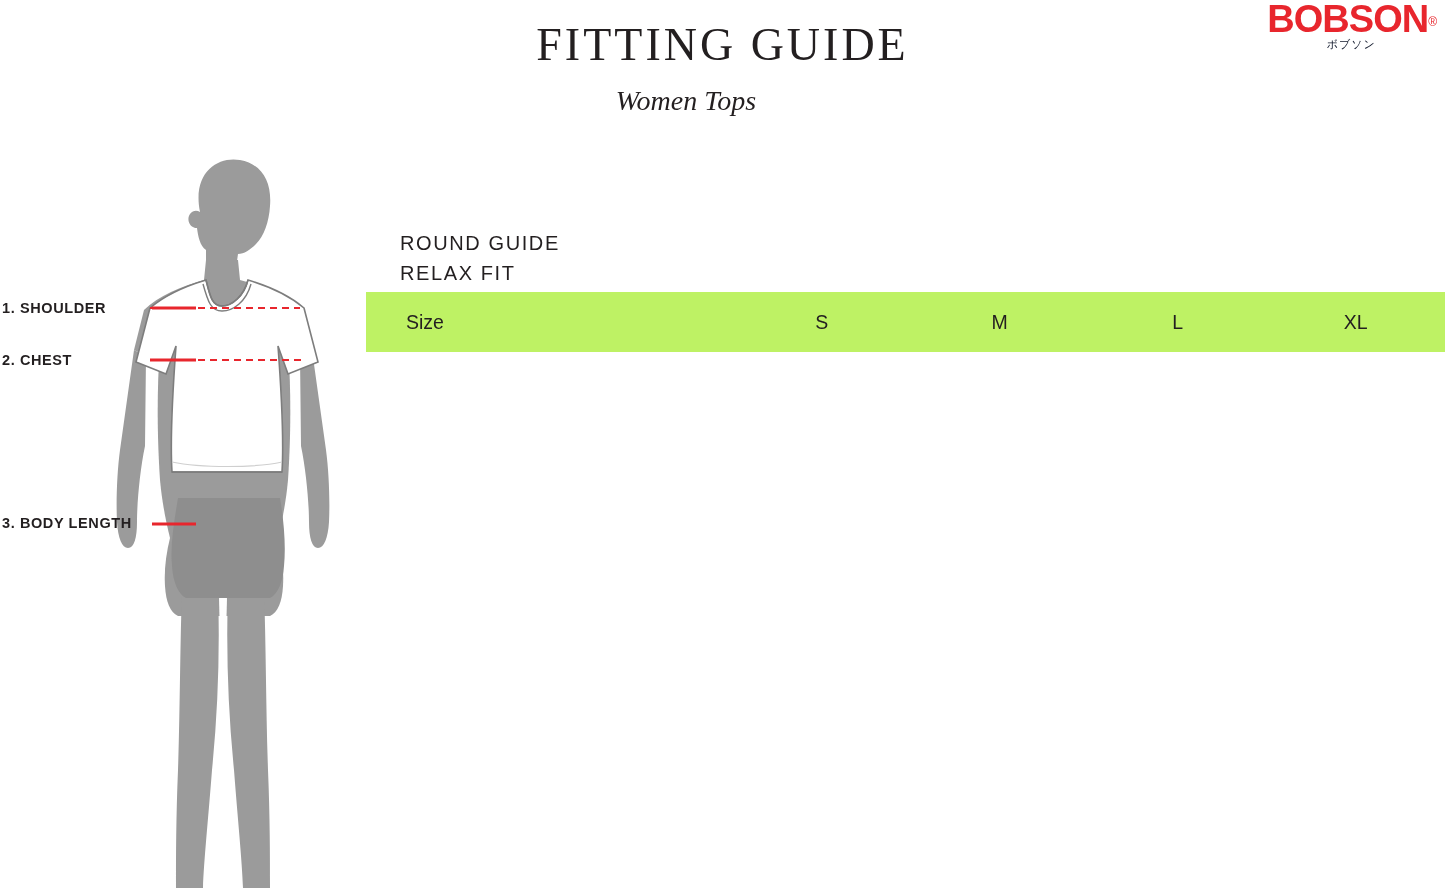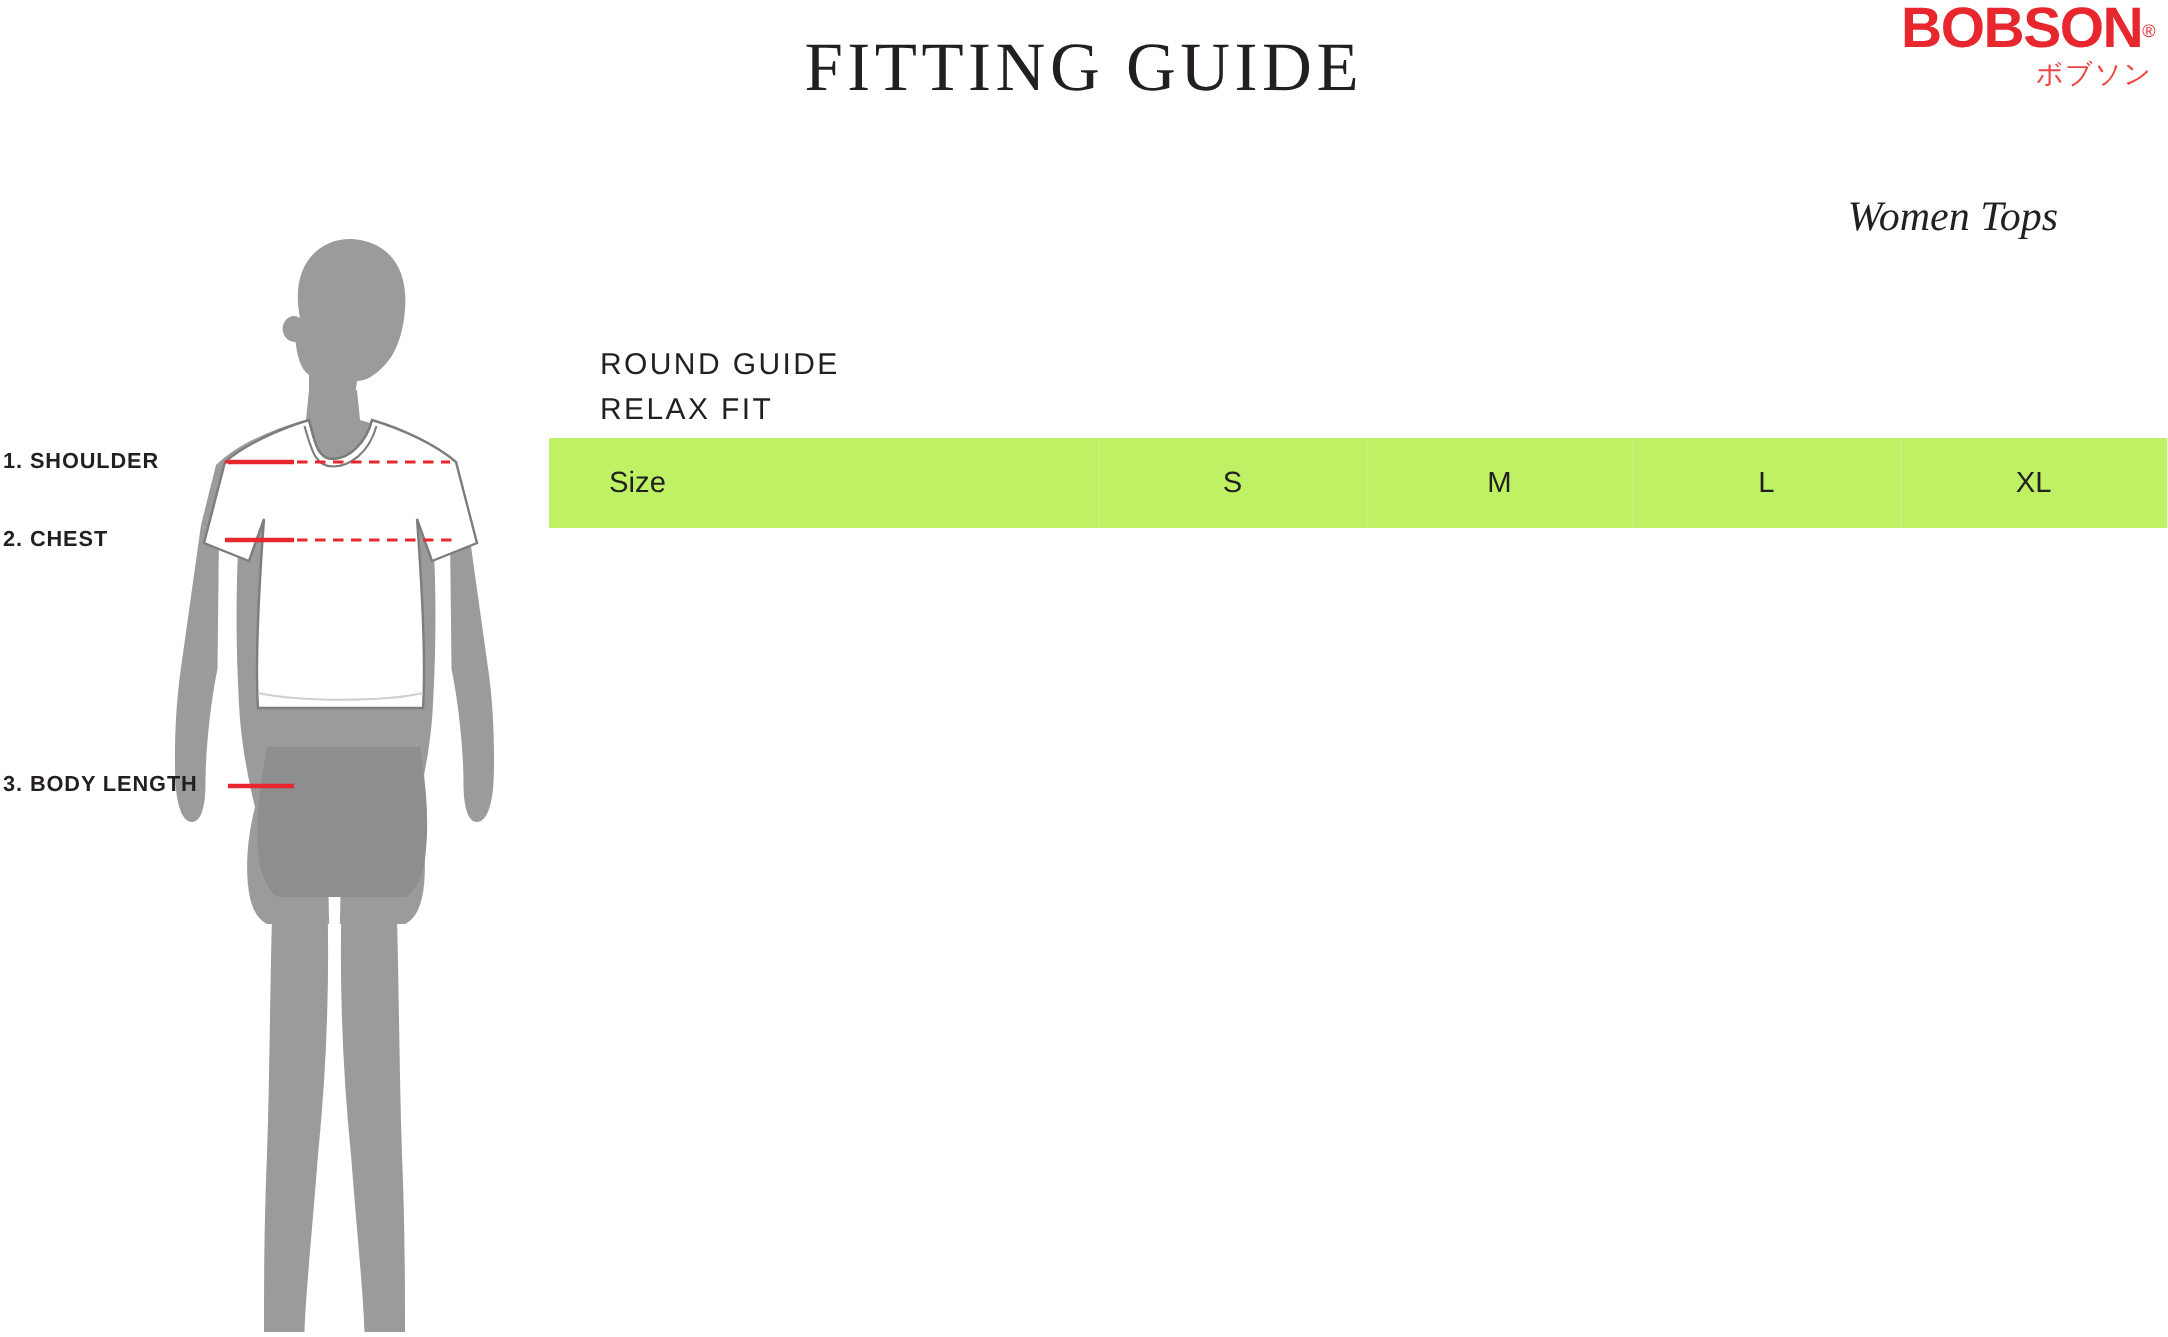--- a/index.html
+++ b/index.html
@@ -14,41 +14,41 @@
     color: #231f20;
     position: relative;
     overflow: hidden;
   }
 
   
   .brand {
     position: absolute;
     top: 0px;
     right: 8px;
-    text-align: right;
+    text-align: center;
     line-height: 1;
   }
   .brand-word {
     font-family: "Liberation Sans", sans-serif;
     font-weight: bold;
     font-size: 38px;
     letter-spacing: -1px;
     color: #e8262d;
     display: inline-block;
   }
   .brand-reg {
     font-size: 12px;
     color: #e8262d;
     vertical-align: super;
     font-weight: normal;
   }
   .brand-jp {
-    font-family: Liberation Serif, serif;
-    font-size: 18px;
-    color: #ef4444;
+    font-family: Liberation Mono, monospace;
+    font-size: 11px;
+    color: #0f172a;
     letter-spacing: 1px;
     display: block;
     margin-top: 2px;
     margin-right: 2px;
   }
 
   
   .title {
     position: absolute;
     top: 18px;
@@ -58,26 +58,25 @@
     font-family: "Liberation Serif", serif;
     font-size: 46px;
     letter-spacing: 3px;
     color: #231f20;
   }
   .subtitle {
     position: absolute;
     top: 85px;
     left: 0;
     width: 1372px;
-    text-align: right;
+    text-align: center;
     font-family: "Liberation Serif", serif;
     font-style: italic;
     font-size: 28px;
     color: #231f20;
-    margin-top: 44px;
   }
 
   
   .figure-wrap {
     position: absolute;
     left: 0px;
     top: 150px;
     width: 360px;
     height: 741px;
   }

